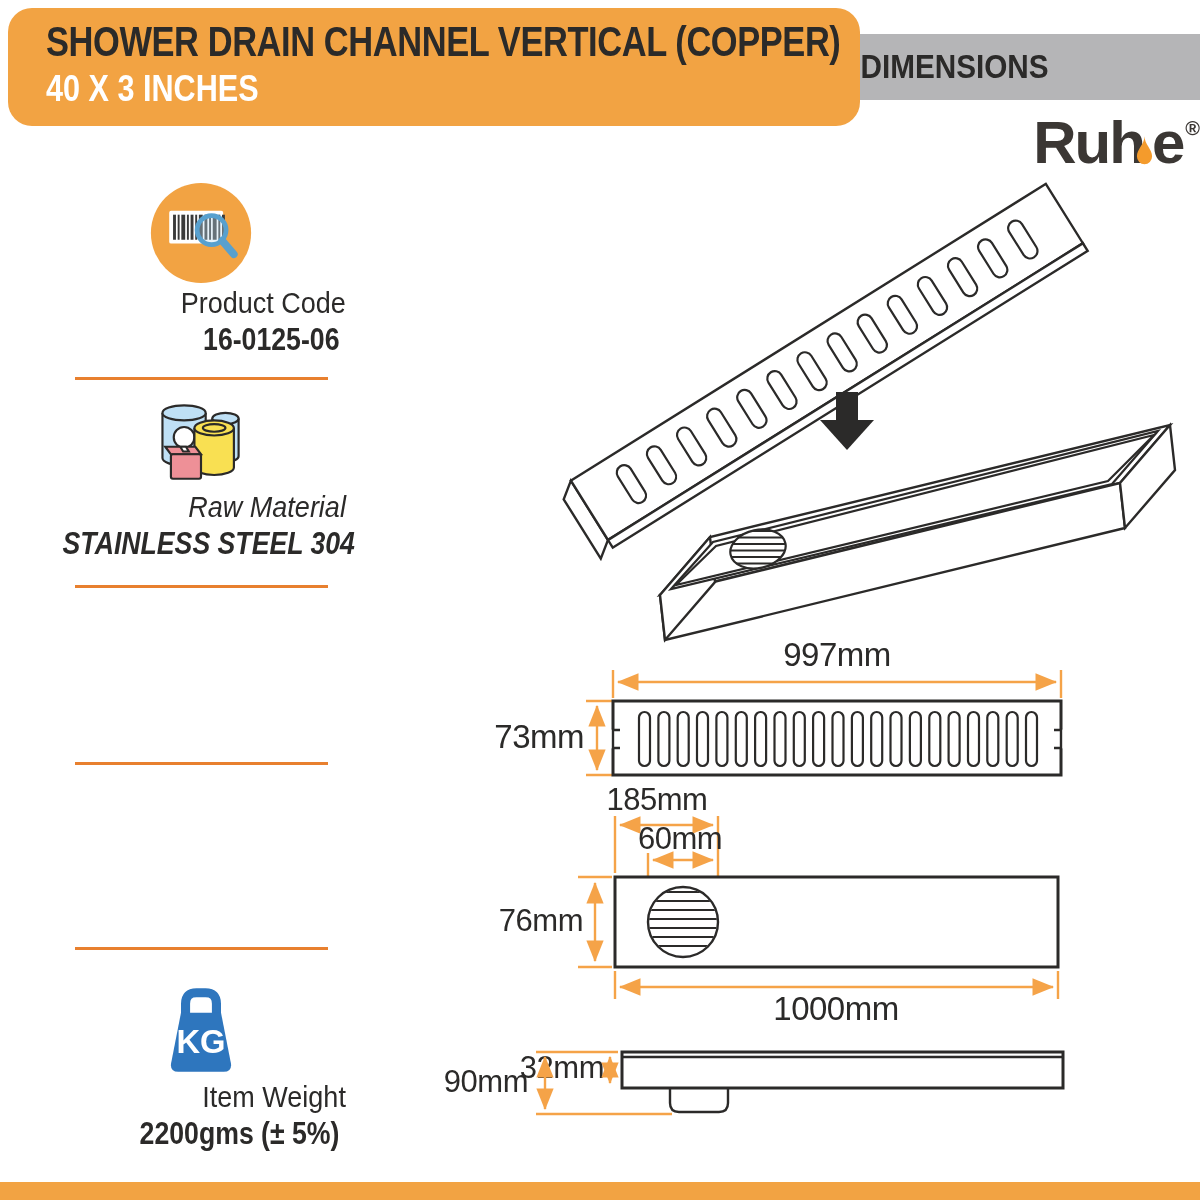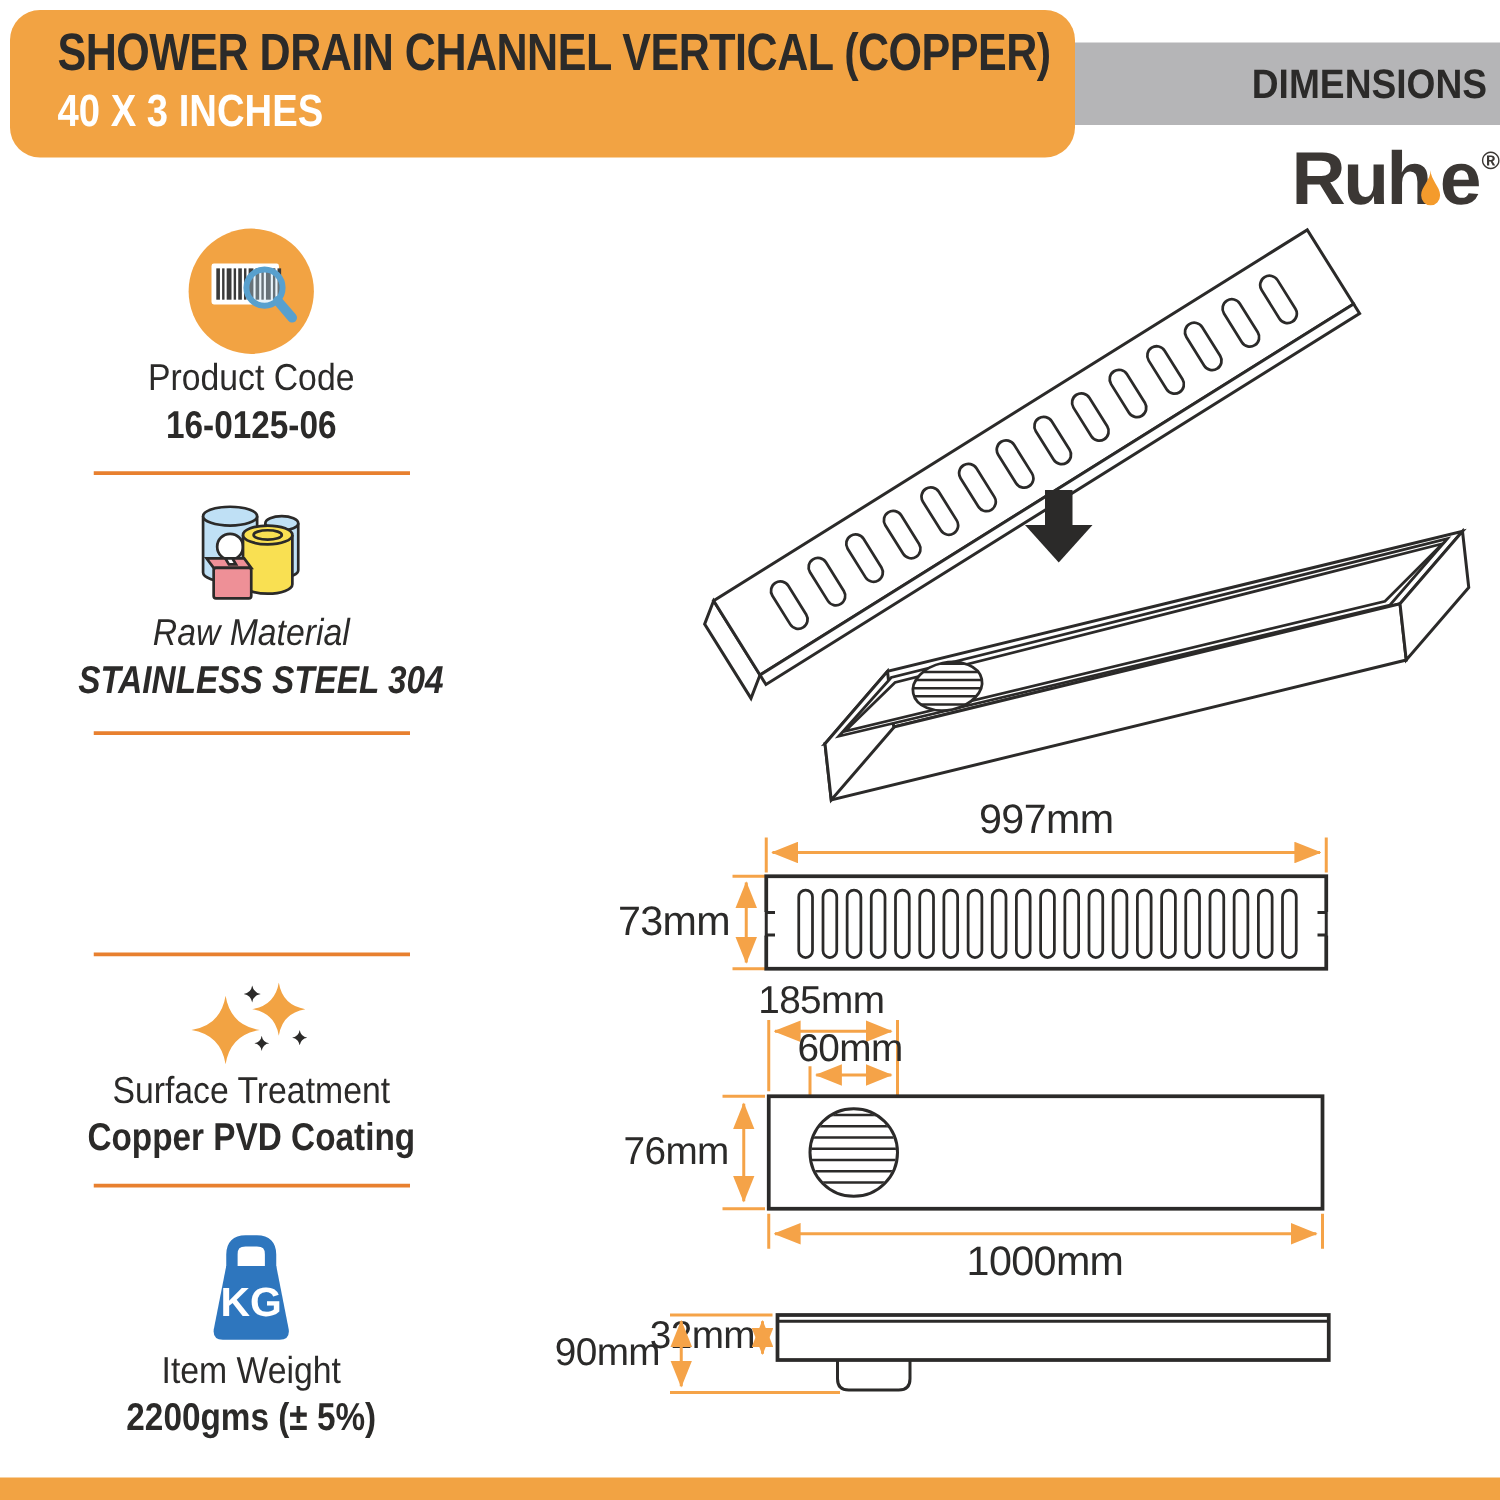--- a/index.html
+++ b/index.html
@@ -3,28 +3,28 @@
 <meta charset="utf-8">
 <style>
   html,body{margin:0;padding:0;}
   body{width:1200px;height:1200px;background:#fff;font-family:"Liberation Sans",sans-serif;color:#2b2a29;overflow:hidden;position:relative;}
   .canvas{position:absolute;inset:0;width:1200px;height:1200px;background:#fff;}
 
   
   .title-banner{position:absolute;left:8px;top:8px;width:852px;height:118px;background:#F2A343;border-radius:24px;box-sizing:border-box;padding:10px 12px 0 38px;z-index:2;}
   .title-banner h1{margin:0;font-size:42px;font-weight:700;color:#2b2a29;white-space:nowrap;transform:scaleX(0.82);transform-origin:left center;letter-spacing:-0.5px;line-height:1.15;}
   .subtitle{font-size:36px;font-weight:600;color:#ffffff;white-space:nowrap;transform:scaleX(0.85);transform-origin:left center;letter-spacing:0;margin-top:2px;}
-  .dimensions-band{position:absolute;left:850px;top:34px;width:350px;height:66px;background:#B5B5B7;z-index:1;display:flex;align-items:center;justify-content:flex-end;}
+  .dimensions-band{position:absolute;left:850px;top:34px;width:350px;height:66px;background:#B5B5B7;z-index:1;display:flex;align-items:center;justify-content:flex-start;}
   .dimensions-band span{font-size:33px;font-weight:700;color:#2b2a29;transform:scaleX(0.9);letter-spacing:0;}
   .brand{position:absolute;left:920px;top:108px;width:280px;text-align:right;z-index:2;font-size:60px;font-weight:700;color:#3b3734;letter-spacing:-2px;white-space:nowrap;}
   .brand .drop{display:inline-block;width:19px;height:31px;margin:0 -2px 0 -9px;vertical-align:-3px;}
   .brand sup{font-size:20px;font-weight:700;vertical-align:28px;letter-spacing:0;margin-left:2px;}
 
   
-  .spec{position:absolute;left:40px;width:322px;text-align:center;}
+  .spec{position:absolute;left:40px;width:322px;text-align:right;}
   .spec .icon-box{display:flex;align-items:flex-end;justify-content:center;}
   .spec-label{font-size:30px;font-weight:400;color:#2b2a29;transform:scaleX(0.9);white-space:nowrap;}
   .spec-value{font-size:31px;font-weight:700;color:#2b2a29;transform:scaleX(0.86);white-space:nowrap;margin-top:2px;}
   .divider{position:absolute;left:75px;width:253px;height:3px;background:#E8802F;}
 
   .bottom-band{position:absolute;left:0;top:1182px;width:1200px;height:18px;background:#F2A343;}
 
   
   svg.drawings{position:absolute;left:430px;top:170px;width:770px;height:1010px;}
   .ink{stroke:#2b2a29;stroke-width:3;fill:#fff;}
@@ -98,35 +98,20 @@
         </g>
       </svg>
     </div>
     <div class="spec-label">Raw Material</div>
     <div class="spec-value">STAINLESS STEEL 304</div>
   </div>
   <div class="divider" style="top:585px;"></div>
 
   <div class="divider" style="top:762px;"></div>
 
-  <div class="spec" style="top:786px;">
-    <div class="icon-box" style="height:70px;">
-      <svg viewBox="0 0 150 92" width="114" height="70">
-          <g id="sparkles-g">
-            <path d="M48,14 Q53.04,44.96 84,50 Q53.04,55.04 48,86 Q42.96,55.04 12,50 Q42.96,44.96 48,14 Z" fill="#F2A343"></path>
-            <path d="M104,0 Q107.92,24.08 132,28 Q107.92,31.92 104,56 Q100.08,31.92 76,28 Q100.08,24.08 104,0 Z" fill="#F2A343"></path>
-            <path d="M76,3 Q77.26,10.74 85,12 Q77.26,13.26 76,21 Q74.74,13.26 67,12 Q74.74,10.74 76,3 Z" fill="#2b2a29"></path>
-            <path d="M86,56 Q87.12,62.88 94,64 Q87.12,65.12 86,72 Q84.88,65.12 78,64 Q84.88,62.88 86,56 Z" fill="#2b2a29"></path>
-            <path d="M126,50 Q127.12,56.88 134,58 Q127.12,59.12 126,66 Q124.88,59.12 118,58 Q124.88,56.88 126,50 Z" fill="#2b2a29"></path>
-          </g>
-        </svg>
-    </div>
-    <div class="spec-label">Surface Treatment</div>
-    <div class="spec-value">Copper PVD Coating</div>
-  </div>
   <div class="divider" style="top:947px;"></div>
 
   <div class="spec" style="top:980px;">
     <div class="icon-box" style="height:100px;">
       <svg viewBox="0 0 110 110" width="100" height="100">
         <path d="M38,42 V26 Q38,14 50,14 H60 Q72,14 72,26 V42" stroke="#2E76BE" stroke-width="10" fill="none"></path>
         <path d="M33,36 L77,36 L88,92 Q89,101 80,101 L30,101 Q21,101 22,92 Z" fill="#2E76BE"></path>
         <text x="55" y="80" text-anchor="middle" fill="#fff" font-size="36" font-weight="700" font-family="Liberation Sans, sans-serif">KG</text>
       </svg>
     </div>

